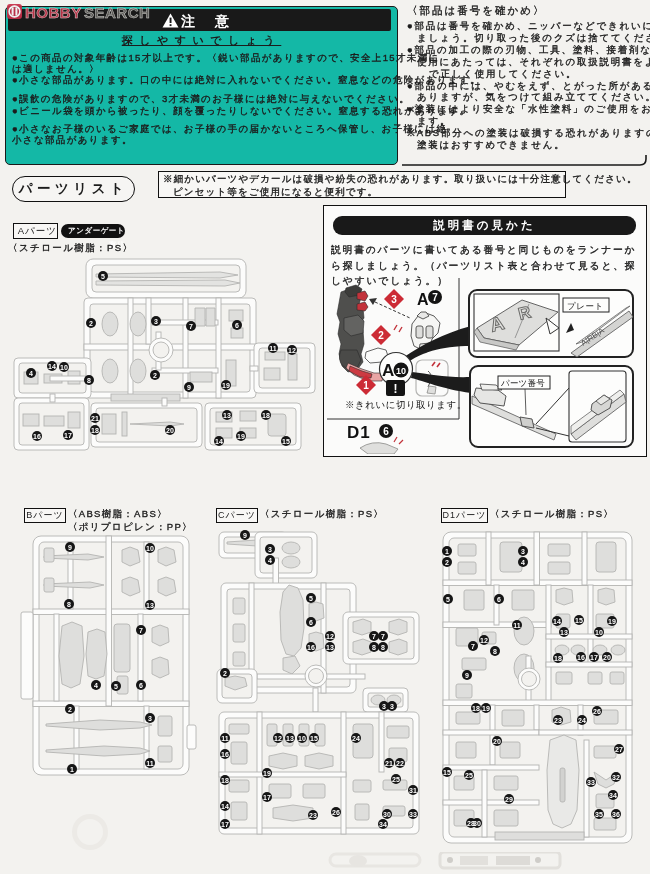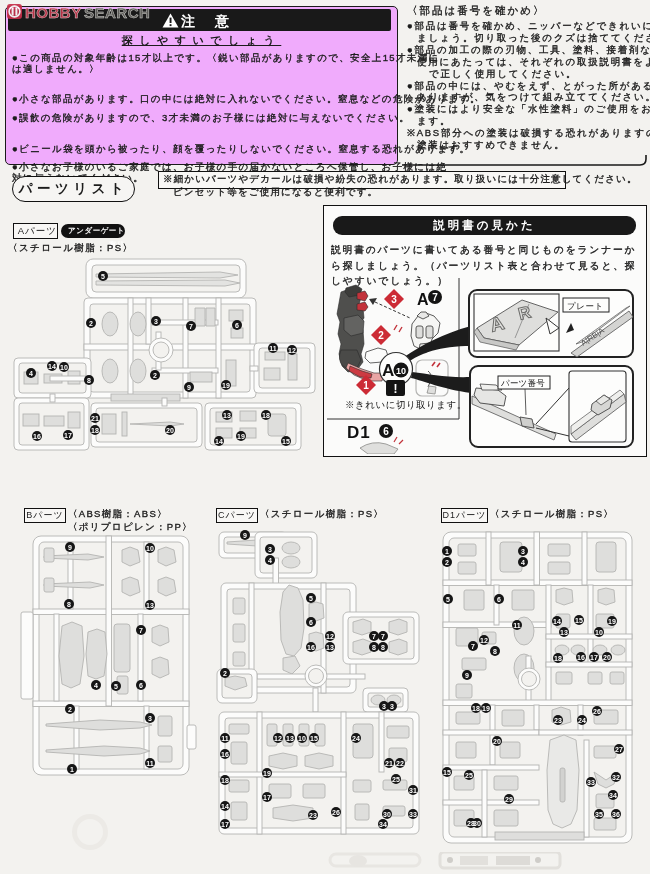--- a/index.html
+++ b/index.html
@@ -1,42 +1,42 @@
 <!DOCTYPE html>
 <html><head><meta charset="utf-8">
 <style>
 html,body{margin:0;padding:0}
 body{width:650px;height:874px;position:relative;background:#f3f2ef;font-family:"Liberation Sans",sans-serif;color:#1c1c1c;overflow:hidden}
 .abs{position:absolute}
 .jp{letter-spacing:1.7px;line-height:12.2px;font-size:9.5px;-webkit-text-stroke:0.35px currentColor}
-.box{border:1.2px solid #1a1a1a;background:#f0abfc}
+.box{border:1.2px solid #1a1a1a;background:#14b8a6}
 </style></head>
 <body>
 
 <div class="abs box" style="left:5px;top:6px;width:391px;height:157px;border-radius:5px;border-width:1.5px">
 
   <div class="abs" style="left:2px;top:2px;width:383px;height:22px;background:#191919;border-radius:2px;color:#fff;text-align:center">
     <span style="font-size:14px;font-weight:bold;letter-spacing:8px;position:relative;top:3px">
     <svg width="17" height="15" viewBox="0 0 17 15" style="vertical-align:-2px;margin-right:2px">
           <path d="M8.5 0.5 L16.5 14.5 L0.5 14.5 Z" fill="#fff"></path>
           <rect x="7.6" y="4.6" width="1.9" height="5.4" fill="#191919"></rect>
           <rect x="7.6" y="11.2" width="1.9" height="1.9" fill="#191919"></rect>
         </svg>注 意</span>
   </div>
 
   <div class="abs" style="left:0;top:26px;width:100%;text-align:center;font-size:11px;font-weight:bold;letter-spacing:6.5px;text-decoration:underline">探しやすいでしょう</div>
 
   <div class="abs jp" style="left:6px;top:45px;width:384px;letter-spacing:1.35px;line-height:11px;white-space:nowrap">
     <div>●この商品の対象年齢は15才以上です。〈鋭い部品がありますので、安全上15才未満に</div>
-    <div style="margin-bottom:19px">は適しません。〉</div>
+    <div style="margin-bottom:0">は適しません。〉</div>
     <div style="margin-bottom:7.5px">●小さな部品があります。口の中には絶対に入れないでください。窒息などの危険があります。</div>
-    <div style="margin-bottom:20px">●誤飲の危険がありますので、3才未満のお子様には絶対に与えないでください。</div>
+    <div style="margin-bottom:1px">●誤飲の危険がありますので、3才未満のお子様には絶対に与えないでください。</div>
     <div style="margin-bottom:7.5px">●ビニール袋を頭から被ったり、顔を覆ったりしないでください。窒息する恐れがあります。</div>
     <div>●小さなお子様のいるご家庭では、お子様の手の届かないところへ保管し、お子様には絶</div>
-    <div>対に与えないでください。</div>
+    <div>小さな部品があります。</div>
   </div>
 </div>
 
 <div class="abs" style="left:6px;top:3px;height:20px;opacity:.93">
   <svg width="160" height="20" viewBox="0 0 160 20">
     <rect x="1" y="1" width="15" height="15" rx="3" fill="#c5304a"></rect>
     <circle cx="8.5" cy="8.5" r="5.4" fill="none" stroke="#fff" stroke-width="1.6"></circle>
     <rect x="5.6" y="4.5" width="2" height="8" fill="#fff"></rect>
       <rect x="9.4" y="4.5" width="2" height="8" fill="#fff"></rect>
     <text x="19" y="14.5" font-family="Liberation Sans" font-size="15" font-weight="bold" letter-spacing="0.5" fill="#c03248" stroke="#efcfd2" stroke-width="0.5">HOBBY</text>
@@ -60,21 +60,21 @@
     <div style="padding-left:10px">塗装はおすすめできません。</div>
   </div>
 </div>
 
 <svg class="abs" style="left:398px;top:155px" width="252" height="14" viewBox="0 0 252 14">
   <path d="M4 10 H242 Q248 10 248 4 L248 0" fill="none" stroke="#1a1a1a" stroke-width="1.6"></path>
 </svg>
 
 <div class="abs" style="left:12px;top:176px;width:121px;height:24px;border:1.6px solid #111;border-radius:14px;background:#f6f5f3;text-align:center;line-height:24px;font-size:13.5px;font-weight:bold;letter-spacing:4.5px">パーツリスト</div>
 
-<div class="abs" style="left:158px;top:171px;width:408px;height:18px;border:1.1px solid #111;background:#f8f7f5;font-size:9.5px;letter-spacing:1.15px;line-height:12.5px;-webkit-text-stroke:0.35px #1c1c1c;padding:1px 0 0 4px;box-sizing:border-box;white-space:nowrap">※細かいパーツやデカールは破損や紛失の恐れがあります。取り扱いには十分注意してください。<br><span style="padding-left:10px">ピンセット等をご使用になると便利です。</span></div>
+<div class="abs" style="left:158px;top:171px;width:408px;height:27px;border:1.1px solid #111;background:#f8f7f5;font-size:9.5px;letter-spacing:1.15px;line-height:12.5px;-webkit-text-stroke:0.35px #1c1c1c;padding:1px 0 0 4px;box-sizing:border-box;white-space:nowrap">※細かいパーツやデカールは破損や紛失の恐れがあります。取り扱いには十分注意してください。<br><span style="padding-left:10px">ピンセット等をご使用になると便利です。</span></div>
 
 <div class="abs" style="left:13px;top:223px;width:43px;height:14px;border:1.1px solid #111;background:#f8f7f5;font-size:9.5px;letter-spacing:1px;text-align:right;line-height:14px">Aパーツ</div>
 
 <div class="abs" style="left:61px;top:224px;width:64px;height:14px;background:#111;border-radius:7px;color:#fff;font-size:7.5px;font-weight:bold;letter-spacing:0.5px;text-align:right;line-height:14px">アンダーゲート有り</div>
 
 <div class="abs" style="left:8px;top:242px;font-size:9.5px;letter-spacing:1.4px;-webkit-text-stroke:0.35px #1c1c1c">〈スチロール樹脂：PS〉</div>
 
 <svg class="abs" style="left:10px;top:256px" width="312" height="204" viewBox="0 0 312 204" id="runnerA">
 <g stroke="#b4b4b2" stroke-width="0.9" fill="#fcfcfb">
 

